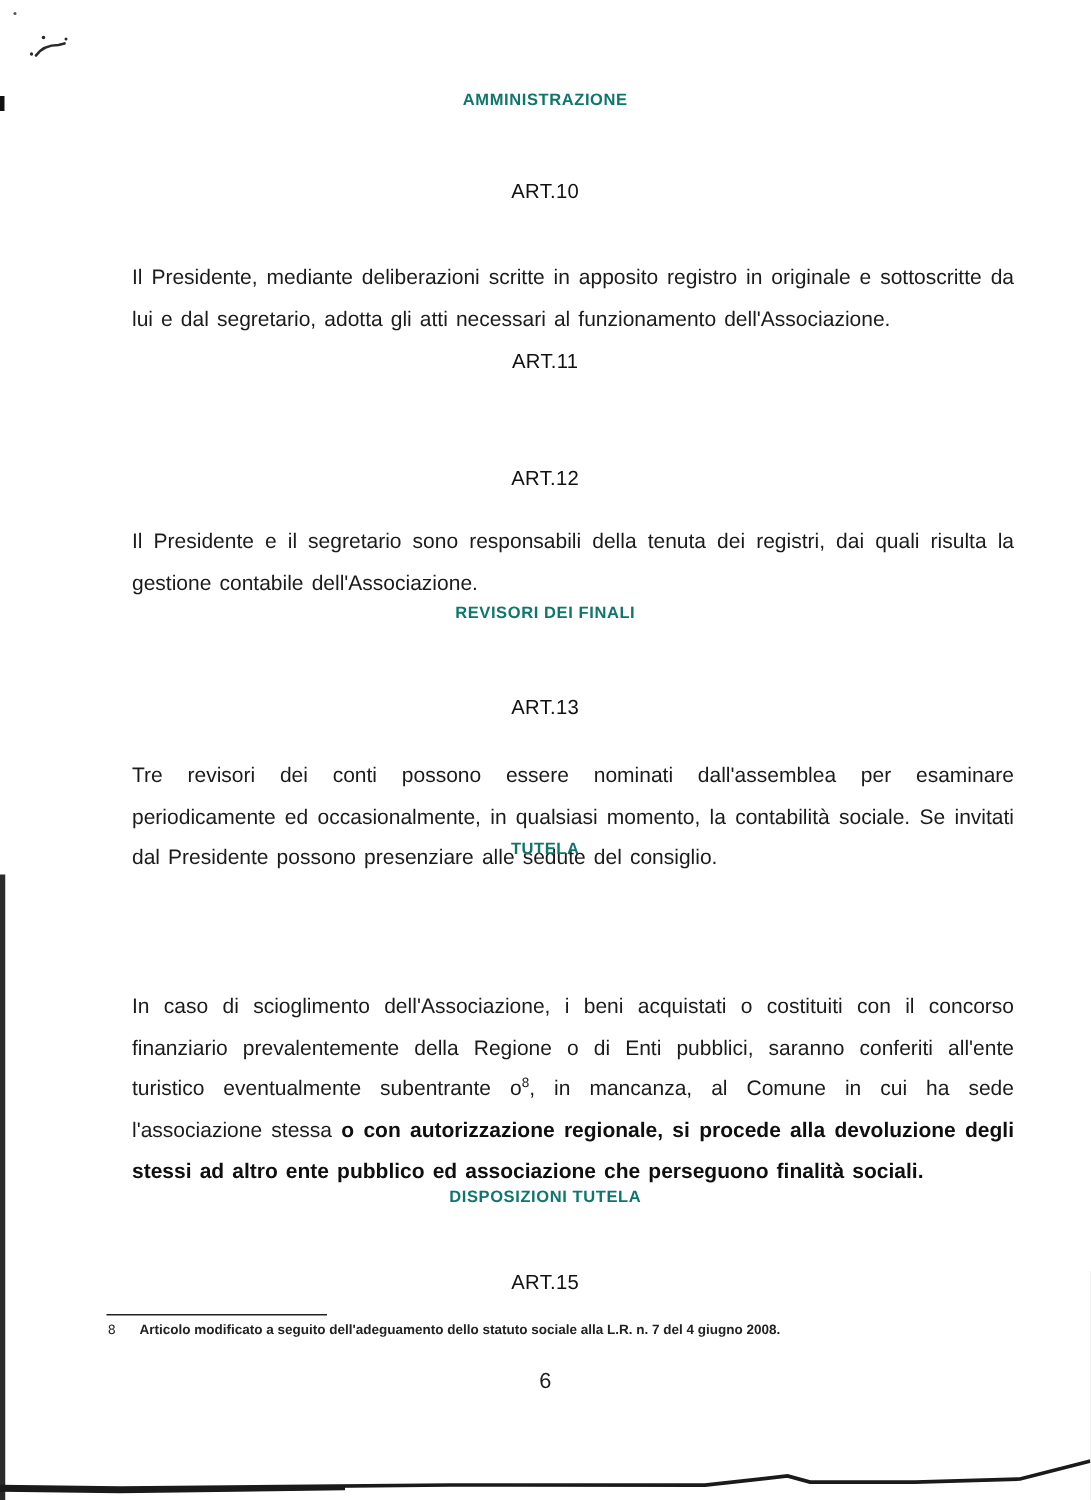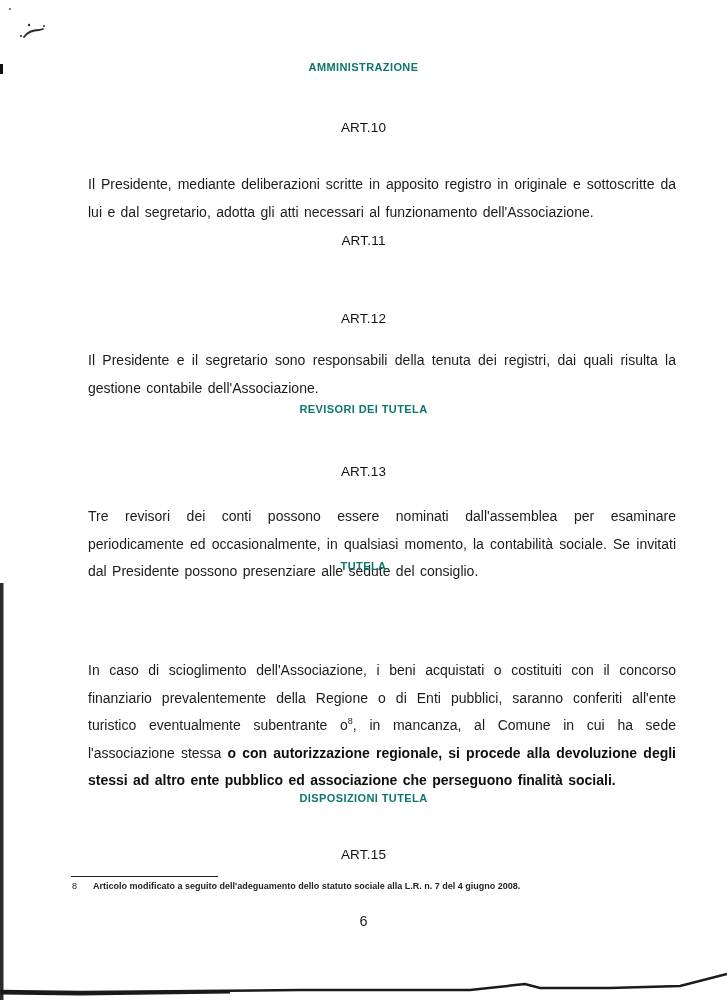--- a/index.html
+++ b/index.html
@@ -90,21 +90,21 @@
 
   <p class="abs body-par" style="top:155px">Il Presidente, mediante deliberazioni scritte in apposito registro in originale e sottoscritte da lui e dal segretario, adotta gli atti necessari al funzionamento dell'Associazione.</p>
 
   <h2 class="abs art-head" style="top:233px">ART.11</h2>
 
 
   <h2 class="abs art-head" style="top:311px">ART.12</h2>
 
   <p class="abs body-par" style="top:331px">Il Presidente e il segretario sono responsabili della tenuta dei registri, dai quali risulta la gestione contabile dell'Associazione.</p>
 
-  <h1 class="abs center-head" style="top:403px">REVISORI DEI TUTELA</h1>
+  <h1 class="abs center-head" style="top:403px">REVISORI DEI FINALI</h1>
 
   <h2 class="abs art-head" style="top:464px">ART.13</h2>
 
   <p class="abs body-par" style="top:487px">Tre revisori dei conti possono essere nominati dall'assemblea per esaminare periodicamente ed occasionalmente, in qualsiasi momento, la contabilità sociale. Se invitati dal Presidente possono presenziare alle sedute del consiglio.</p>
 
   <h1 class="abs center-head" style="top:560px">TUTELA</h1>
 
 
   <p class="abs body-par" style="top:641px"><span>In caso di scioglimento dell'Associazione, i beni acquistati o costituiti con il concorso finanziario prevalentemente della Regione o di Enti pubblici, saranno conferiti all'ente turistico eventualmente subentrante o</span><sup>8</sup><span>, in mancanza, al Comune in cui ha sede l'associazione stessa </span><strong>o con autorizzazione regionale, si procede alla devoluzione degli stessi ad altro ente pubblico ed associazione che perseguono finalità sociali.</strong></p>
 

